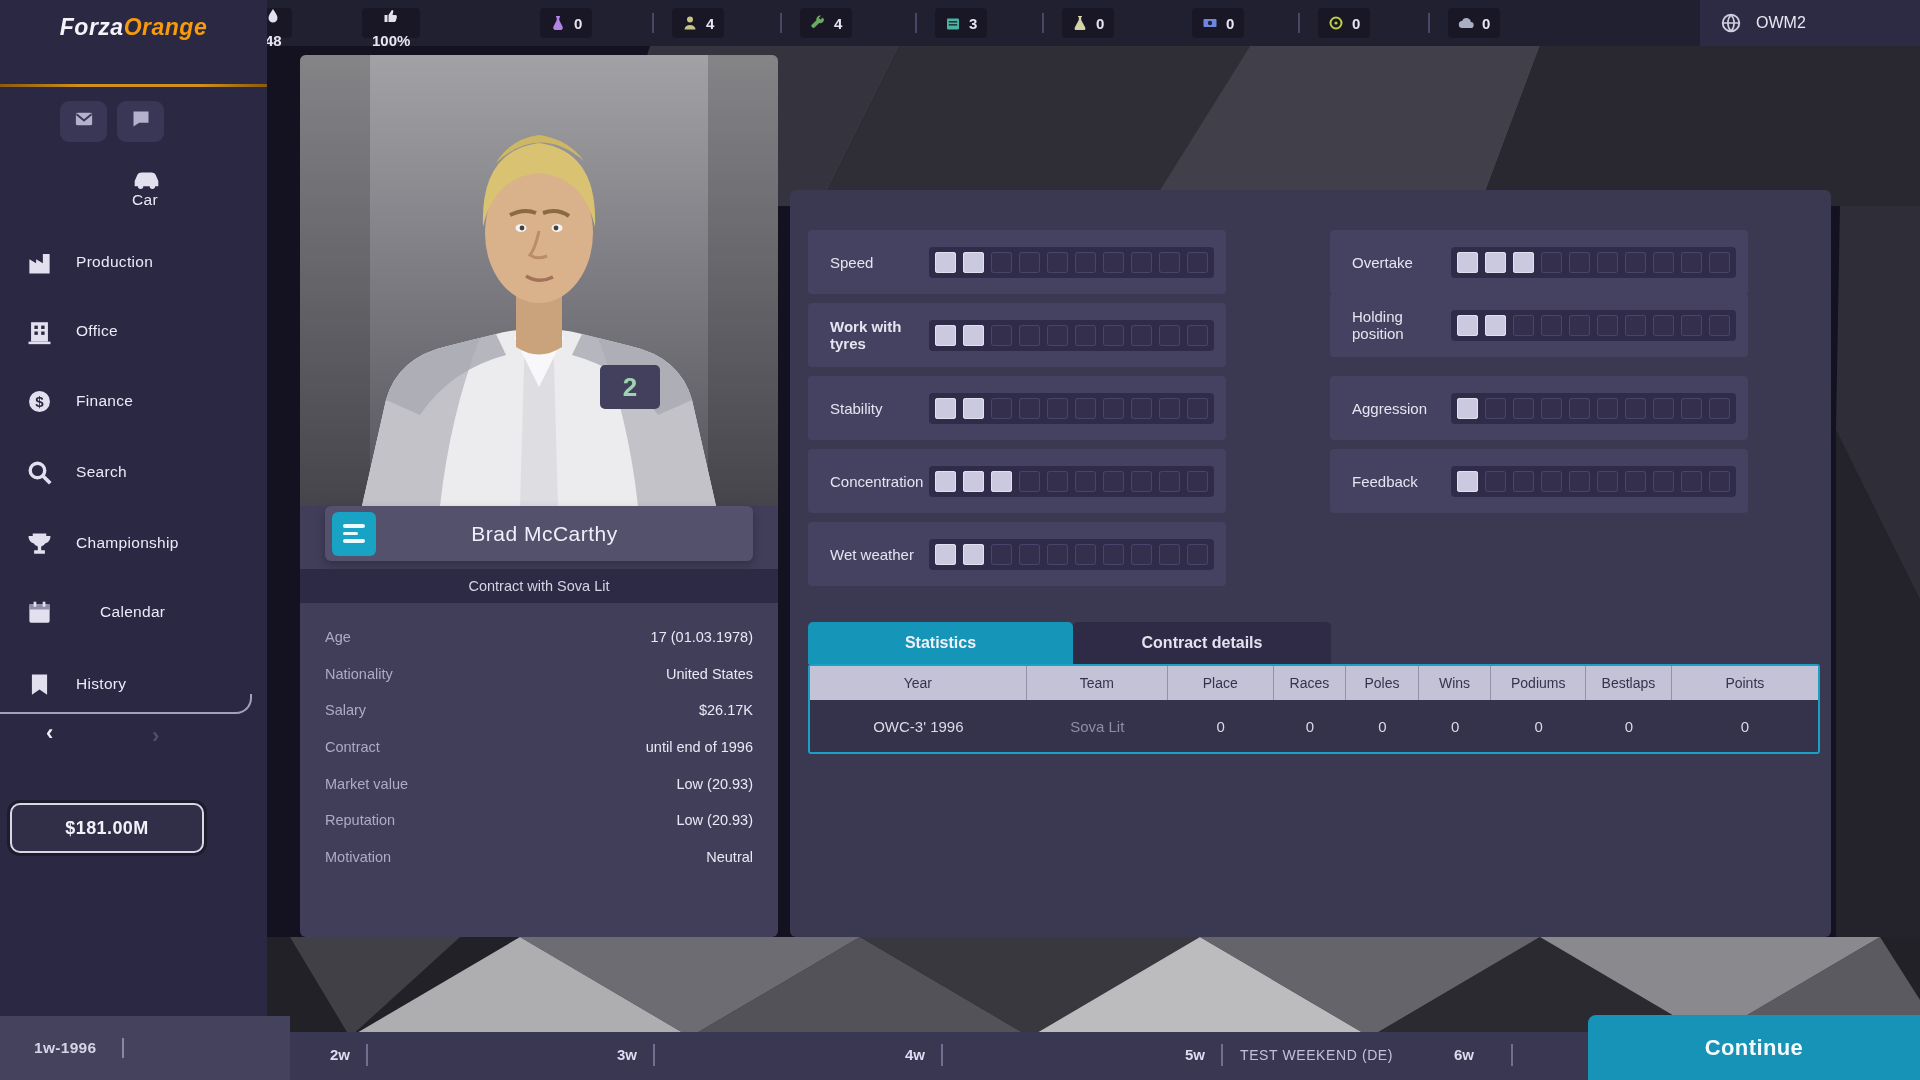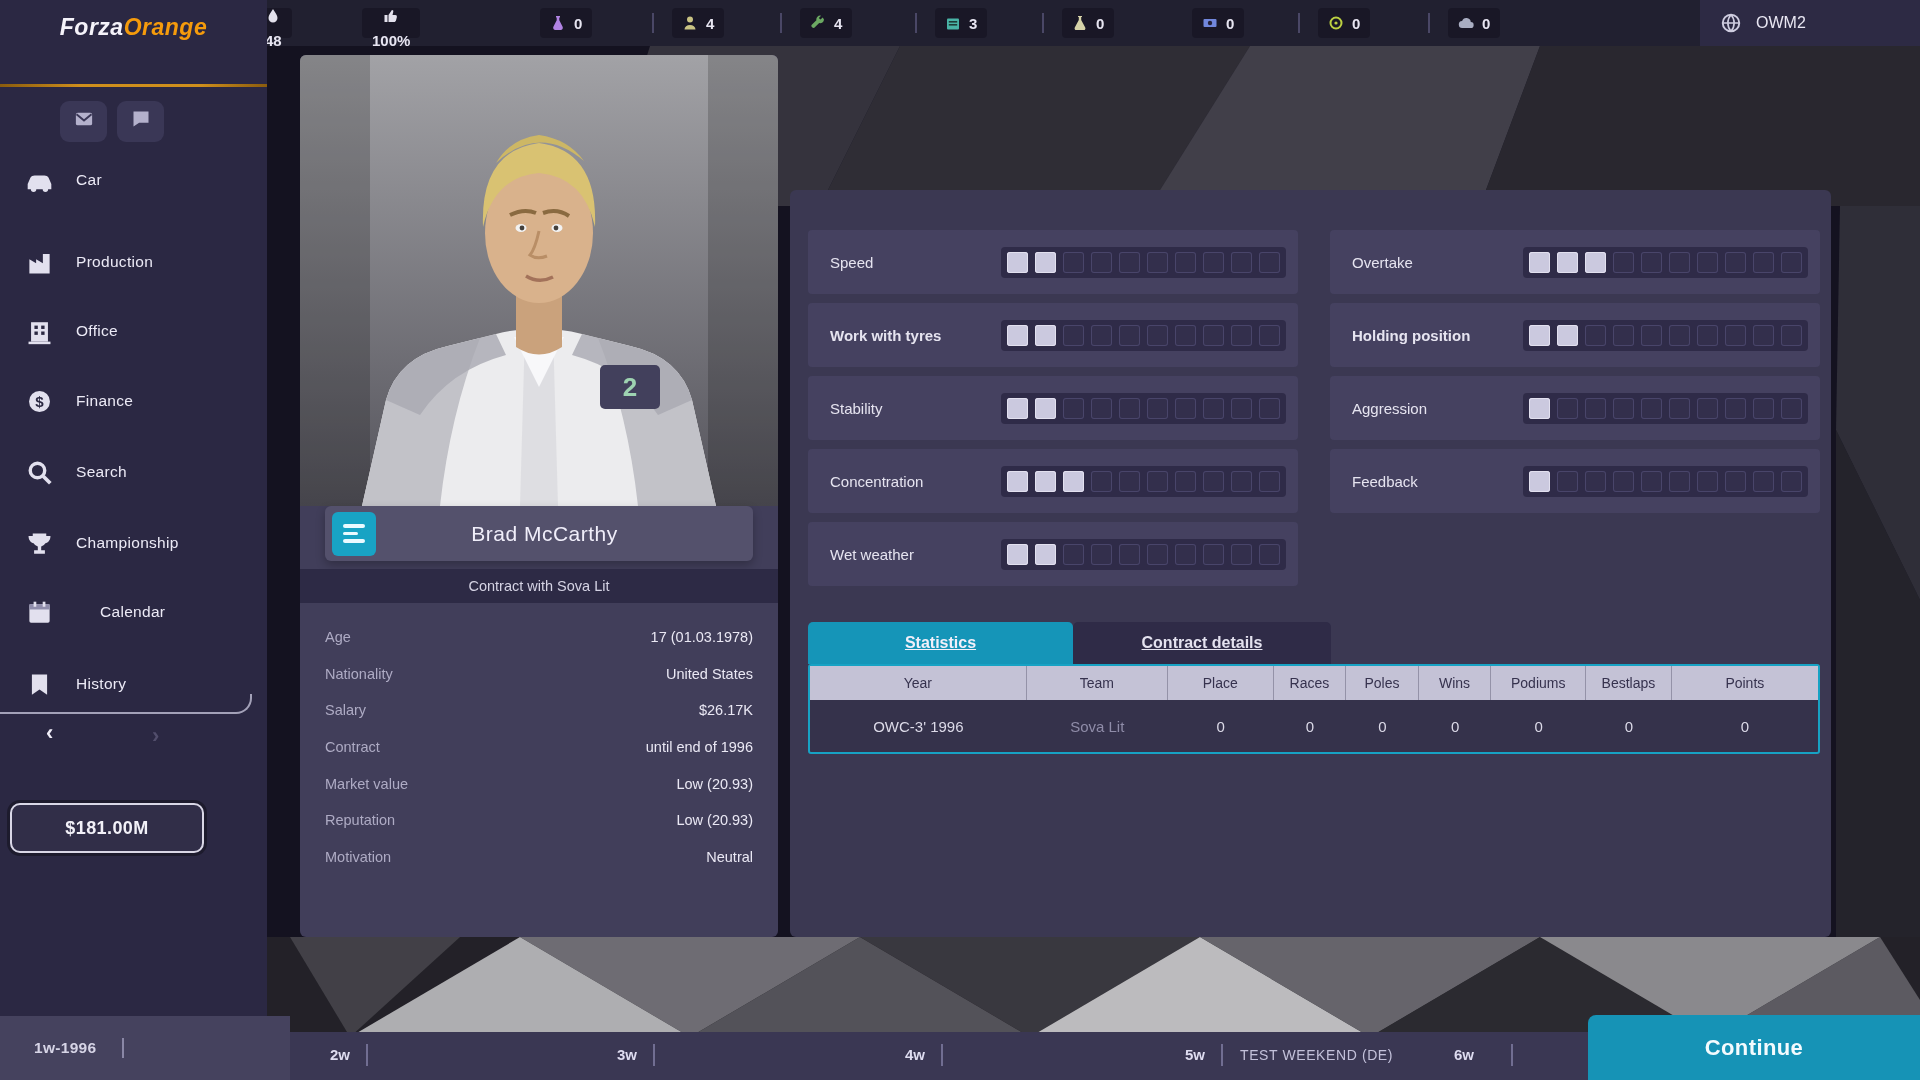--- a/index.html
+++ b/index.html
@@ -52,32 +52,32 @@
   .plate-name{flex:1;text-align:center;color:#f0eefa;font-size:21px;letter-spacing:.5px;padding-right:40px;}
   .contract-strip{position:absolute;left:0;top:514px;width:478px;height:34px;background:#2d2a45;
                   display:flex;align-items:center;justify-content:center;color:#d5d3e4;font-size:14.5px;}
   .details{position:absolute;left:25px;top:564px;width:428px;}
   .drow{height:36.6px;display:flex;align-items:center;justify-content:space-between;}
   .drow .dl{color:#aeabc4;font-size:14.5px;}
   .drow .dv{color:#eae8f4;font-size:14.5px;}
 
   
   .panel{position:absolute;left:790px;top:190px;width:1041px;height:747px;background:#3b3852;border-radius:6px;z-index:1;}
-  .skill-row{position:absolute;width:490px;height:64px;background:#454160;border-radius:4px;
+  .skill-row{position:absolute;width:418px;height:64px;background:#454160;border-radius:4px;
              display:flex;align-items:center;justify-content:space-between;padding:0 12px 0 22px;}
   .skill-row .sl{color:#e6e4f0;font-size:15px;}
   .sqs{display:flex;background:#2f2b48;padding:5px 6px;border-radius:4px;}
   .sq{width:21px;height:21px;border-radius:3px;margin-left:7px;}
   .sq:first-child{margin-left:0;}
   .sq.filled{background:#cbc9df;box-shadow:inset 0 0 0 1px #e2e0ef;}
   .sq.empty{background:#332f4c;box-shadow:inset 0 0 0 1px #49456a;}
 
   
   .tab{position:absolute;height:42px;display:flex;align-items:center;justify-content:center;
-       font-size:16px;font-weight:bold;color:#f2f0fa;cursor:pointer;border-radius:5px 5px 0 0;text-decoration:underline;}
+       font-size:16px;font-weight:bold;color:#f2f0fa;cursor:pointer;border-radius:5px 5px 0 0;}
   .tab.active{background:#1595b8;}
   .tab.idle{background:#2f2b47;color:#e4e2ef;}
   .stats-table{position:absolute;left:18px;top:474px;width:1012px;border:2px solid #17a2c4;border-radius:3px;
                background:rgba(42,39,62,.35);}
   .thead{display:flex;height:34px;background:#c4c2d6;}
   .th{display:flex;align-items:center;justify-content:center;color:#36324e;font-size:14px;
       border-right:1px solid rgba(59,56,82,.35);}
   .th:last-child{border-right:none;}
   .trow{display:flex;height:52px;}
   .td{display:flex;align-items:center;justify-content:center;color:#dcdae8;font-size:15px;}
@@ -235,21 +235,21 @@
             <rect x="1.5" y="3" width="13" height="10" rx="1.5"></rect>
             <path d="M2 4.2l6 5 6-5" stroke="#3a3756" stroke-width="1.6" fill="none"></path>
           </svg></span>
       </div>
     <div class="quick q2">
         <span class="ic" id="chat-ic"><svg viewBox="0 0 16 16" width="1em" height="1em" fill="currentColor" aria-hidden="true">
             <path d="M2 2h12v9H6.5L2 14z"></path>
           </svg></span>
       </div>
     <div id="menu">
-        <div class="menu-item" style="top: 152px;">
+        <div class="menu-item" style="top: 164px; flex-direction: column;">
           <span class="ic">
             <svg viewBox="0 0 16 16" width="1em" height="1em" fill="currentColor" aria-hidden="true">
               <path d="M1 10l1.6-3.6C3.1 5.4 4.1 5 5.1 5h5.8c1 0 2 .4 2.5 1.4L15 10v3.2h-1.9a1.6 1.6 0 0 1-3.2 0H6.1a1.6 1.6 0 0 1-3.2 0H1z"></path>
             </svg>
           </span>
           <span class="lbl">Car</span>
         </div>
         <div class="menu-item" style="top: 234px;">
           <span class="ic">
             <svg viewBox="0 0 16 16" width="1em" height="1em" fill="currentColor" aria-hidden="true">
@@ -484,21 +484,21 @@
             <span class="sq filled"></span>
             <span class="sq empty"></span>
             <span class="sq empty"></span>
             <span class="sq empty"></span>
             <span class="sq empty"></span>
             <span class="sq empty"></span>
             <span class="sq empty"></span>
             <span class="sq empty"></span>
           </div>
         </div>
-        <div class="skill-row" style="left: 540px; top: 113px; font-weight: bold;">
+        <div class="skill-row" style="left: 540px; top: 103px;">
           <span class="sl">Holding position</span>
           <div class="sqs">
             <span class="sq filled"></span>
             <span class="sq filled"></span>
             <span class="sq empty"></span>
             <span class="sq empty"></span>
             <span class="sq empty"></span>
             <span class="sq empty"></span>
             <span class="sq empty"></span>
             <span class="sq empty"></span>

